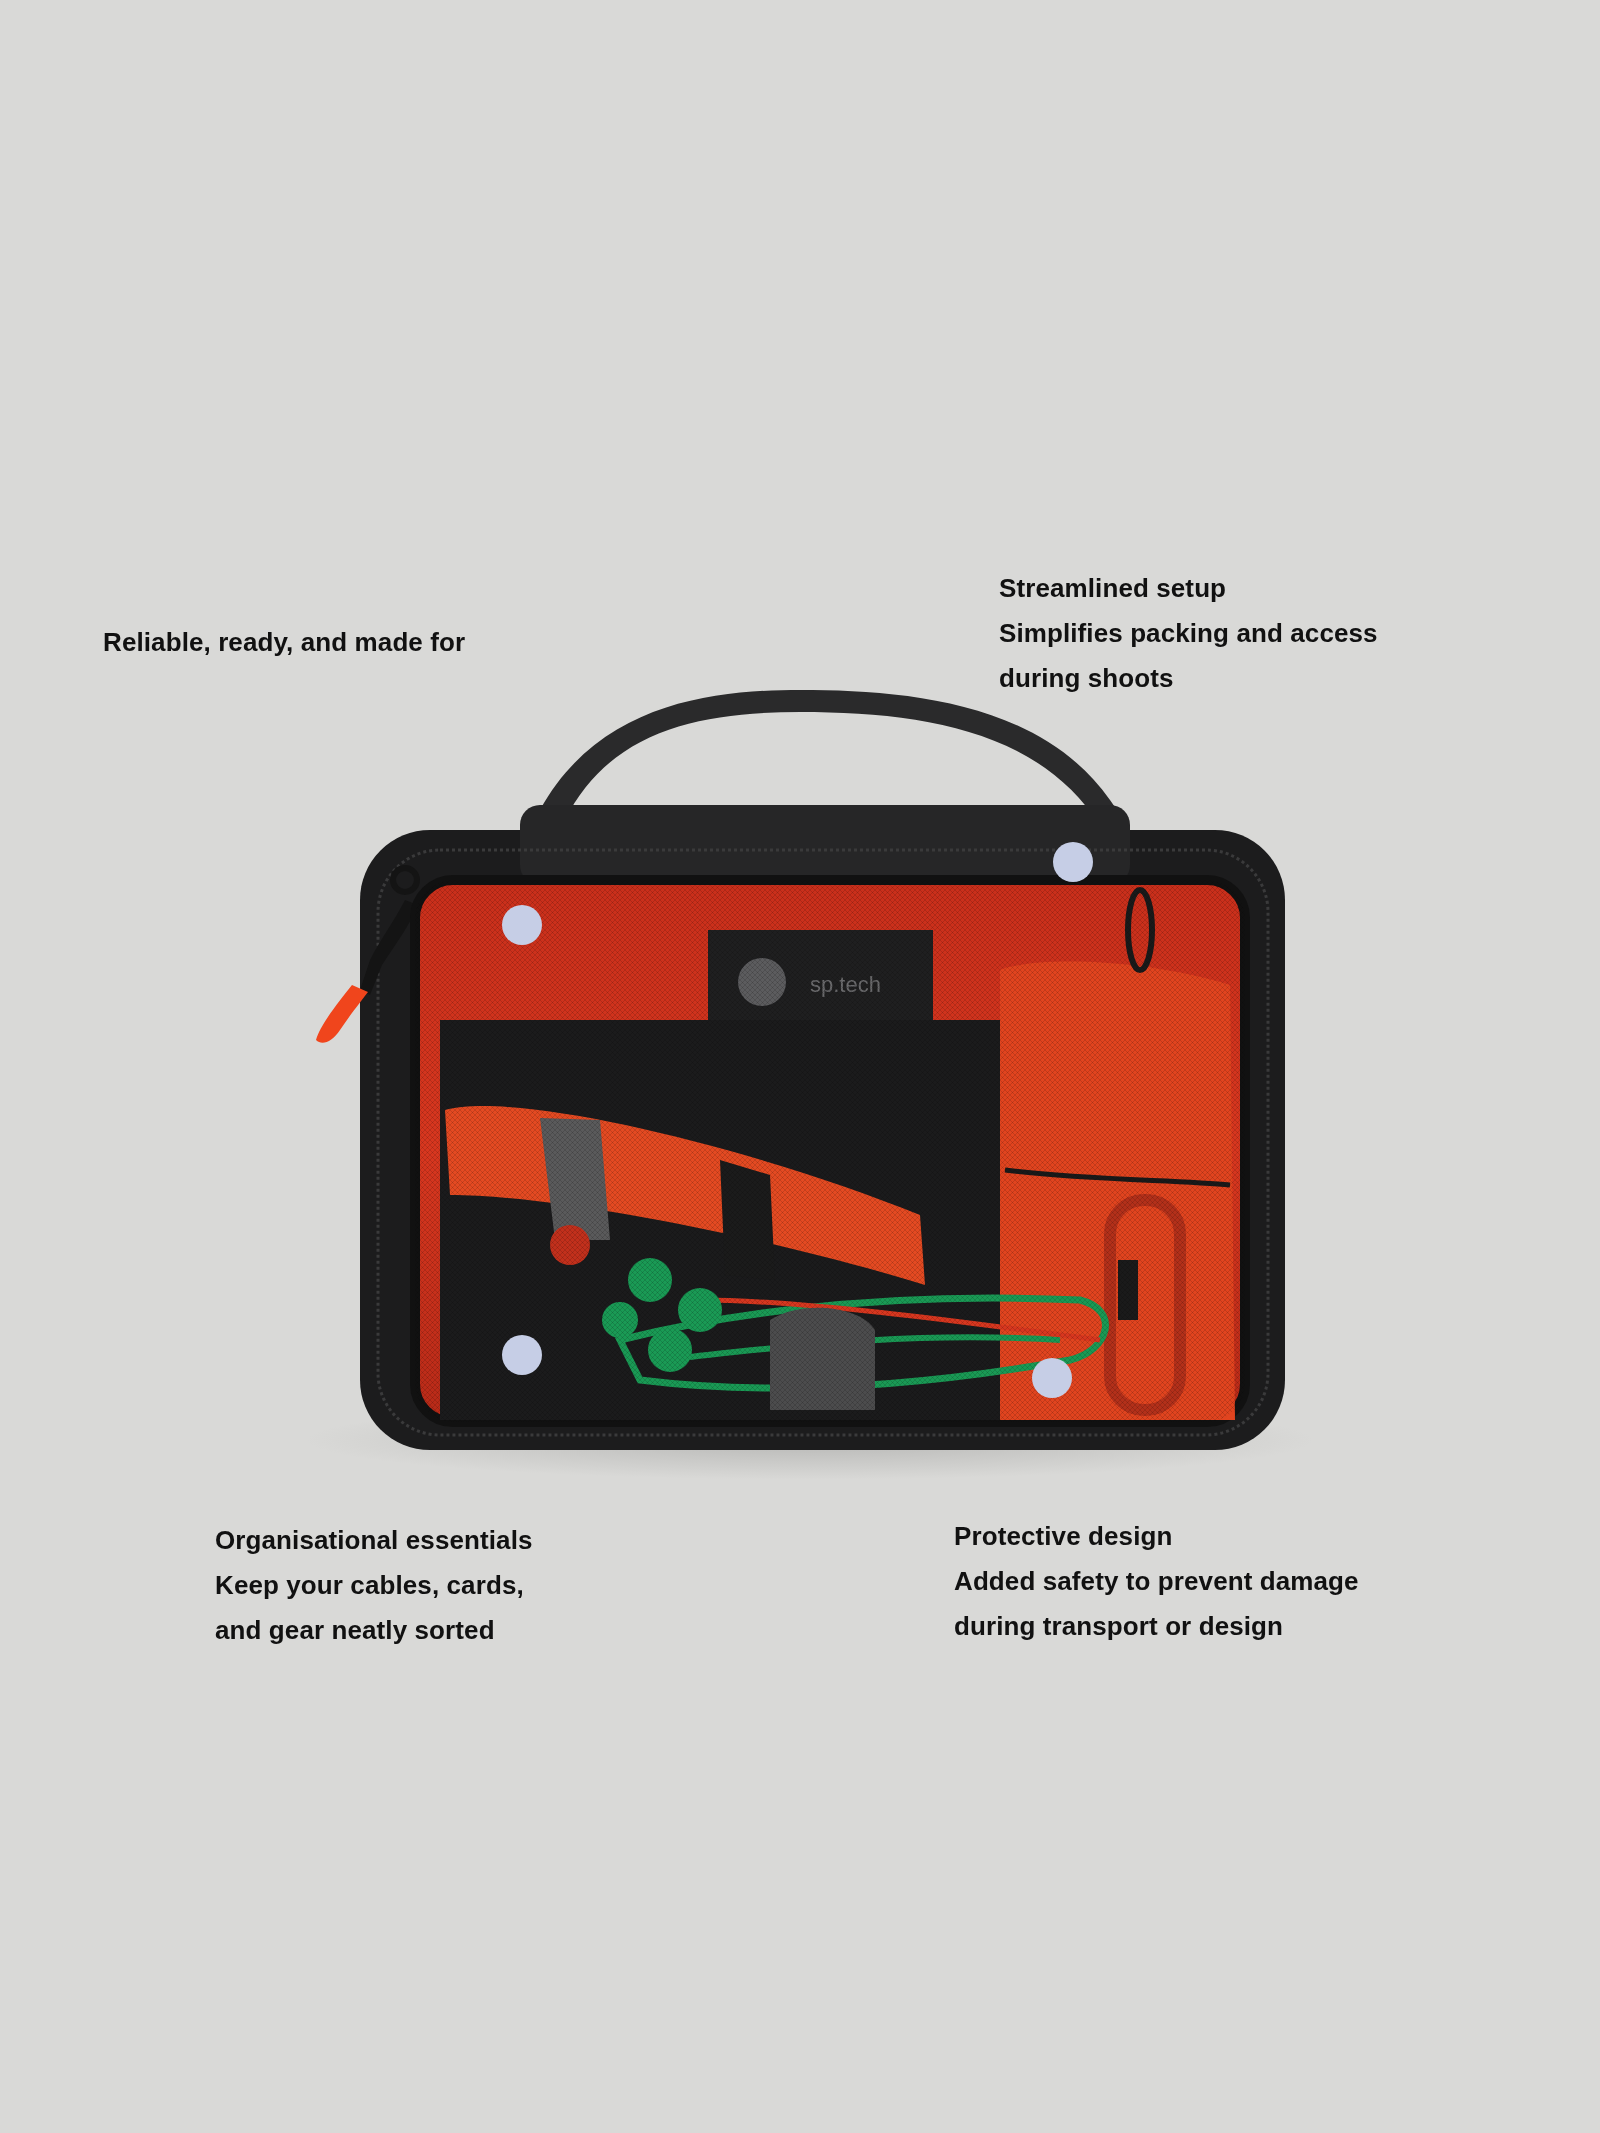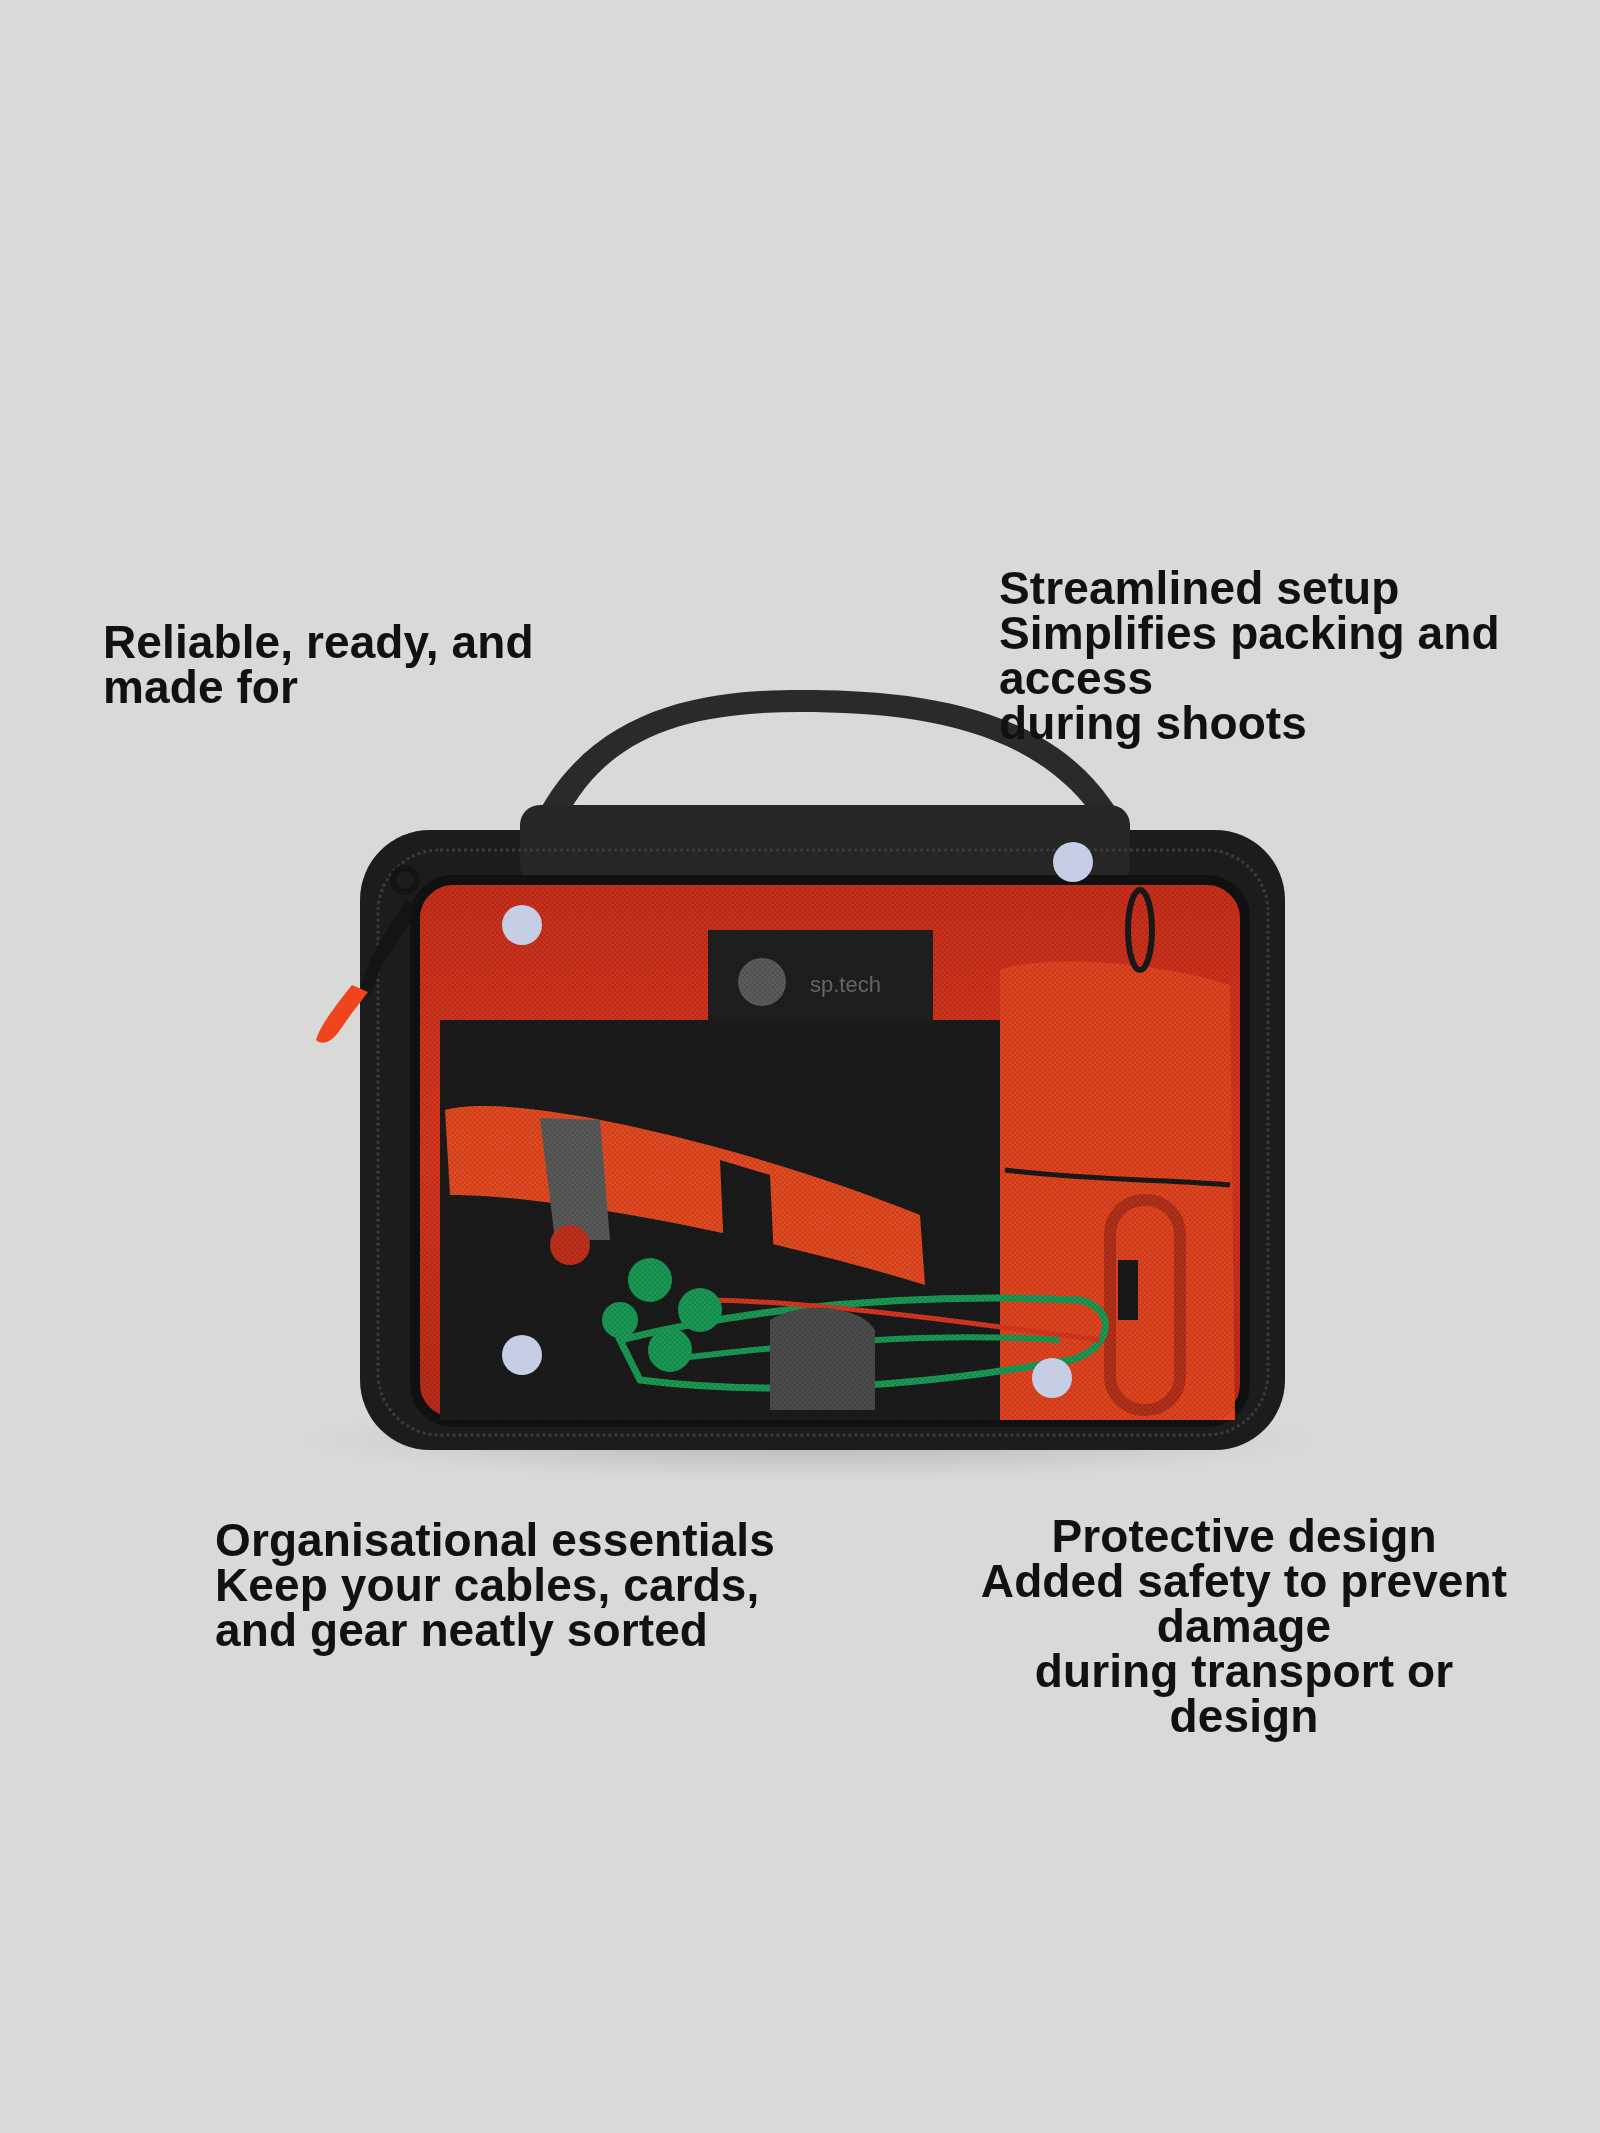--- a/index.html
+++ b/index.html
@@ -3,27 +3,27 @@
 <meta charset="utf-8">
 <style>
   html, body { margin:0; padding:0; }
   body {
     width:1600px; height:2133px; overflow:hidden;
     background:#d9d9d7;
     font-family:"Liberation Sans", "DejaVu Sans", sans-serif;
     color:#111;
     position:relative;
   }
-  .callout { position:absolute; font-size:46px; line-height:45px; letter-spacing:0.1px; }
+  .callout { position:absolute; font-size:26px; line-height:45px; letter-spacing:0.1px; }
   .callout .title { font-weight:700; display:block; }
   .callout .desc { font-weight:700; display:block; }
   #c-workflows { left:103px; top:620px; width:560px; }
   #c-setup { left:999px; top:566px; width:560px; }
   #c-essentials { left:215px; top:1518px; width:560px; }
-  #c-protective { left:954px; top:1514px; width:580px;text-align:center; }
+  #c-protective { left:954px; top:1514px; width:580px; }
 
   .product { position:absolute; left:0; top:0; width:1600px; height:2133px; }
   .hotspot {
     position:absolute; width:40px; height:40px; border-radius:50%;
     background:#c6cee6; cursor:pointer; transform:translate(-50%,-50%);
   }
   .shadow {
     position:absolute; left:300px; top:1400px; width:1020px; height:80px;
     border-radius:50%; background:radial-gradient(ellipse at center, rgba(120,120,118,0.35) 0%, rgba(217,217,215,0) 70%);
   }

